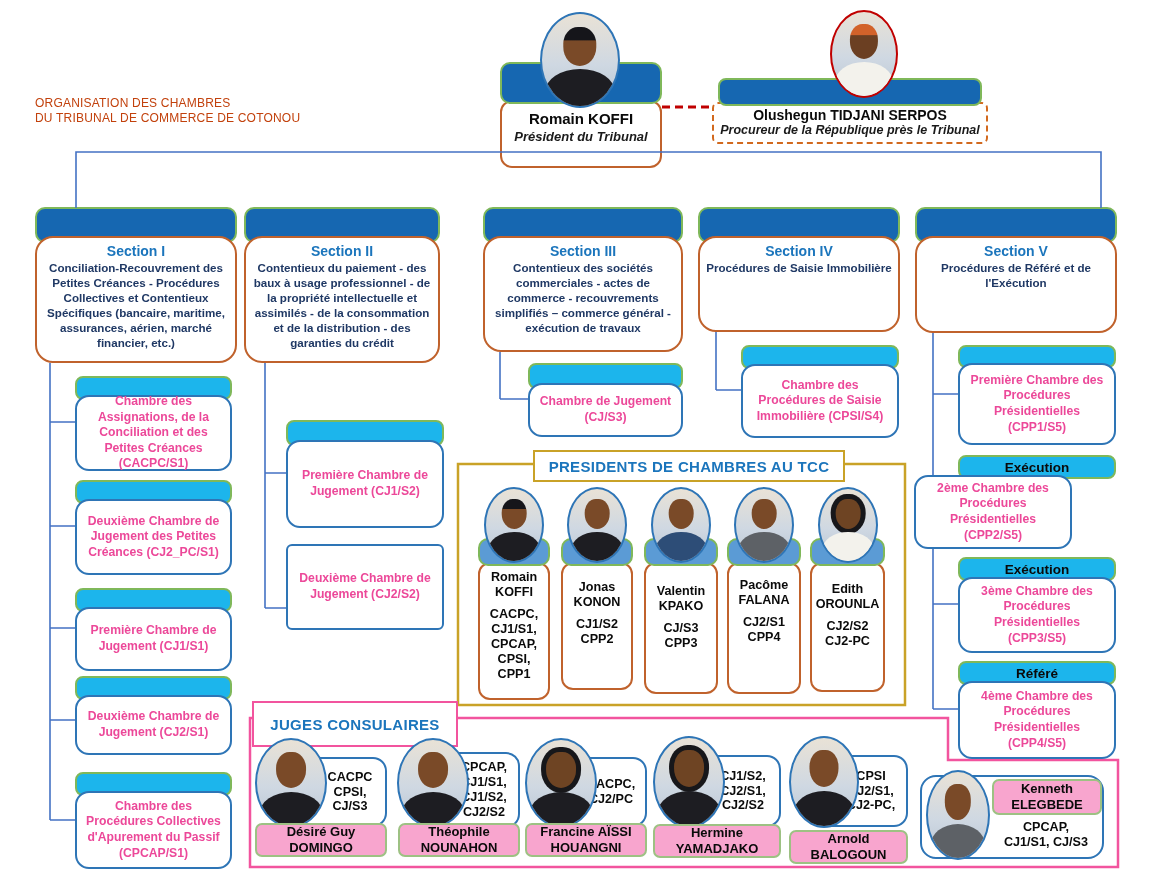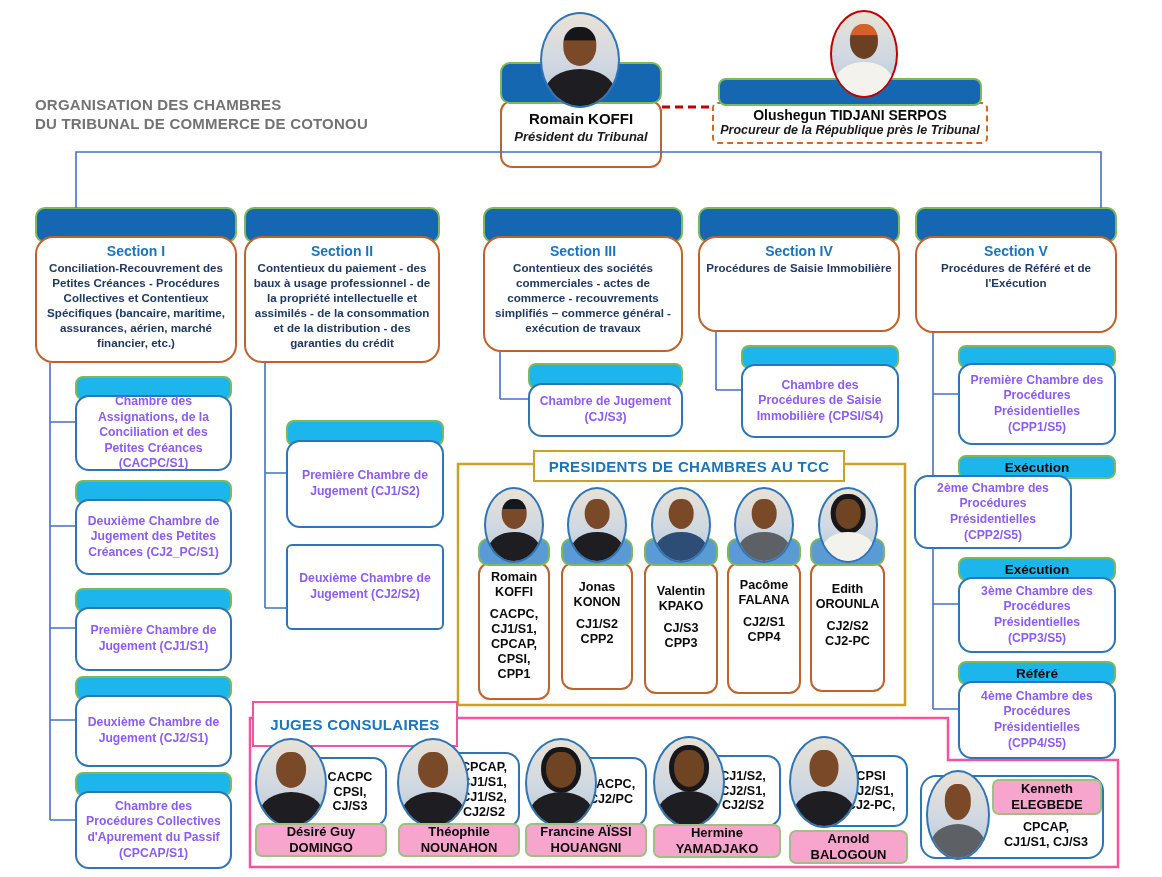--- a/index.html
+++ b/index.html
@@ -3,39 +3,39 @@
 <meta charset="utf-8">
 <style>
   html,body{margin:0;padding:0;background:#fff;}
   .stage{position:relative;width:1162px;height:877px;background:#fff;overflow:hidden;
          font-family:"Liberation Sans",sans-serif;}
   svg.lines{position:absolute;left:0;top:0;pointer-events:none;}
   .abs{position:absolute;box-sizing:border-box;}
   .pre{white-space:pre-line;}
 
   
-  .org-title{font-size:15px;font-weight:700;color:#737373;line-height:1.25;letter-spacing:.2px;}
+  .org-title{font-size:12px;font-weight:400;color:#c2410c;line-height:1.25;letter-spacing:.2px;}
 
   
   .band-dark{background:#1667B1;border:2px solid #7FB85A;border-radius:10px;}
   .band-mid{background:#5B9BD5;border:2px solid #7FB85A;border-radius:10px;}
   .band-cyan{background:#1CB5EC;border:2px solid #7FB85A;border-radius:8px;
              display:flex;align-items:center;justify-content:center;
              font-weight:bold;font-size:13.5px;color:#0a0a0a;}
 
   
   .sbody{background:#fff;border:2.2px solid #C0622C;border-radius:18px;padding:5px 6px 4px;
          text-align:center;}
   .stitle{font-size:14px;font-weight:bold;color:#1B75BC;margin-bottom:1px;}
   .sdesc{font-size:11.6px;font-weight:bold;color:#1F3864;line-height:1.3;}
 
   
   .cbody{background:#fff;border:2px solid #2E75B6;border-radius:14px;
          display:flex;align-items:center;justify-content:center;text-align:center;
-         font-size:12.2px;font-weight:bold;color:#8b5cf6;line-height:1.28;padding:3px 7px;}
+         font-size:12.2px;font-weight:bold;color:#ec4899;line-height:1.28;padding:3px 7px;}
 
   
   .lead-card{background:#fff;border:2px solid #C0622C;border-radius:12px;text-align:center;}
   .lead-card.dashed{border:2px dashed #D2691E;border-radius:6px;}
   .lead-name{font-size:15px;font-weight:bold;color:#0a0a0a;margin-top:8px;}
   .lead-role{font-size:13px;font-style:italic;font-weight:700;color:#1a1a1a;margin-top:2px;}
   .lead-name.sm{font-size:14px;margin-top:3px;}
   .lead-role.sm{font-size:12.5px;margin-top:0;}
 
   
@@ -125,21 +125,21 @@
     </div>
   <div class="abs band-cyan" style="left:75px;top:480px;width:157px;height:24px;"></div>
   <div class="abs cbody" style="left:75px;top:499px;width:157px;height:76px;">
       <span>Deuxième Chambre de Jugement des Petites Créances (CJ2_PC/S1)</span>
     </div>
   <div class="abs band-cyan" style="left:75px;top:588px;width:157px;height:24px;"></div>
   <div class="abs cbody" style="left:75px;top:607px;width:157px;height:64px;">
       <span>Première Chambre de Jugement (CJ1/S1)</span>
     </div>
   <div class="abs band-cyan" style="left:75px;top:676px;width:157px;height:24px;"></div>
-  <div class="abs cbody" style="left:75px;top:695px;width:157px;height:72px;">
+  <div class="abs cbody" style="left:75px;top:695px;width:157px;height:60px;">
       <span>Deuxième Chambre de Jugement (CJ2/S1)</span>
     </div>
   <div class="abs band-cyan" style="left:75px;top:772px;width:157px;height:24px;"></div>
   <div class="abs cbody" style="left:75px;top:791px;width:157px;height:78px;">
       <span>Chambre des Procédures Collectives d'Apurement du Passif (CPCAP/S1)</span>
     </div>
 
   <div class="abs band-dark" style="left:244px;top:207px;width:196px;height:36px;"></div>
   <div class="abs sbody" style="left:244px;top:236px;width:196px;height:127px;">
     <div class="stitle">Section II</div>

